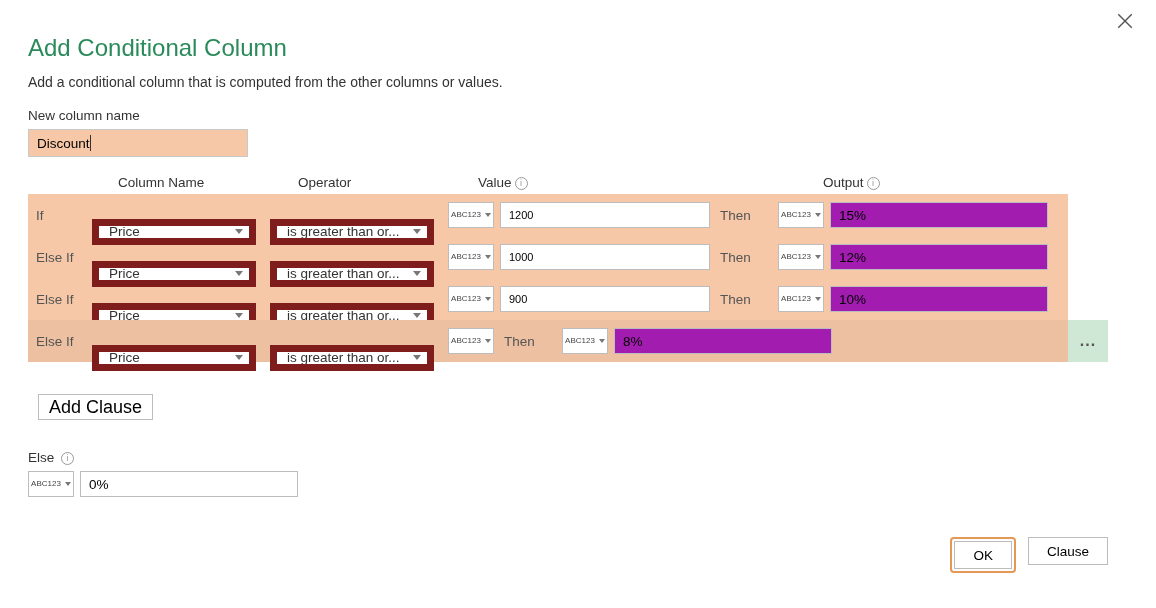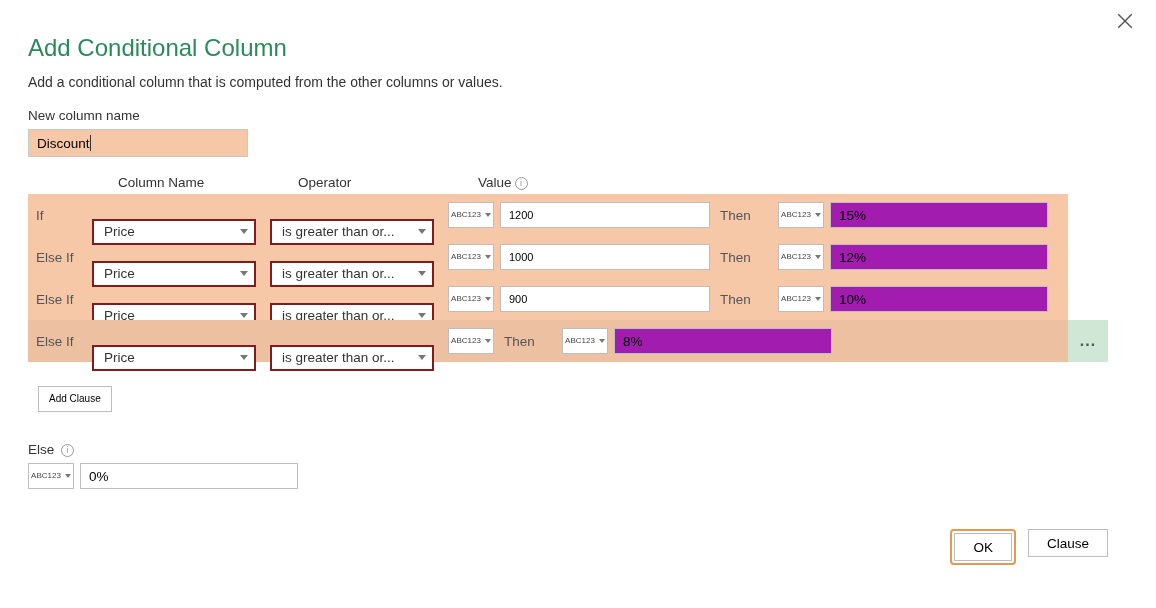--- a/index.html
+++ b/index.html
@@ -18,33 +18,33 @@
     .header-row div { font-size: 13.5px; color: #333; }
     .header-col-name { margin-left: 90px; width: 180px; }
     .header-operator { width: 180px; }
     .header-value { width: 240px; }
     .header-output { margin-left: 105px; width: 220px; }
     .info-icon { display: inline-block; width: 13px; height: 13px; border: 1px solid #999; border-radius: 50%; font-size: 9px; color: #999; text-align: center; line-height: 11px; margin-left: 3px; vertical-align: middle; }
     .rows-box { background: #f6c8a8; padding: 0; }
     .row { display: flex; align-items: center; height: 42px; padding: 0 0 0 8px; position: relative; }
     .row.last { background: linear-gradient(to bottom, rgba(0,0,0,0.04), rgba(0,0,0,0.04)), #f6c8a8; }
     .row-label { width: 56px; font-size: 13.5px; color: #555; }
-    .dropdown { height: 26px; border: 2px solid #7f1d1d; background: #fff; display: flex; align-items: center; justify-content: space-between; padding: 0 6px 0 10px; font-size: 13.5px; color: #333; cursor: pointer; margin-top: 33px; }
+    .dropdown { height: 26px; border: 7px solid #7f1d1d; background: #fff; display: flex; align-items: center; justify-content: space-between; padding: 0 6px 0 10px; font-size: 13.5px; color: #333; cursor: pointer; margin-top: 33px; }
     .dropdown .chev { width: 0; height: 0; border-left: 4px solid transparent; border-right: 4px solid transparent; border-top: 5px solid #777; }
     .col-name { width: 164px; margin-right: 14px; }
     .operator { width: 164px; margin-right: 14px; white-space: nowrap; overflow: hidden; text-overflow: ellipsis; }
     .operator span:first-child { white-space: nowrap; overflow: hidden; text-overflow: ellipsis; }
     .type-sel { width: 46px; height: 26px; border: 1px solid #bdbdbd; background: #fff; display: flex; align-items: center; justify-content: center; gap: 2px; cursor: pointer; font-size: 8px; color: #444; line-height: 1; }
     .type-sel .stack { display:flex; flex-direction:row; align-items:flex-start; font-family: monospace; }
     .type-sel .chev { width: 0; height: 0; border-left: 3.5px solid transparent; border-right: 3.5px solid transparent; border-top: 4.5px solid #777; margin-left:2px; }
     .value-input { width: 210px; height: 26px; border: 1px solid #bdbdbd; background: #fff; padding: 0 8px; display: flex; align-items: center; font-size: 11px; margin-left: 6px; }
     .then-label { width: 52px; margin-left: 10px; margin-right: 6px; font-size: 13.5px; color: #555; }
     .output-input { width: 218px; height: 26px; border: 1px solid #bdbdbd; background: #a21caf; padding: 0 8px; display: flex; align-items: center; font-size: 13.5px; margin-left: 6px; }
     .more-btn { position: absolute; right: -40px; width: 40px; height: 42px; background: #cfe8d6; display:flex; align-items:center; justify-content:center; cursor:pointer; color:#555; letter-spacing:1px; font-weight:bold; }
-    .add-clause { display:inline-block; height: 26px; border: 1px solid #bdbdbd; background:#fff; padding: 0 10px; font-size: 10px; line-height: 24px; margin-top: 24px; margin-left: 10px; cursor:pointer; }
+    .add-clause { display:inline-block; height: 26px; border: 1px solid #bdbdbd; background:#fff; padding: 0 10px; font-size: 18px; line-height: 24px; margin-top: 32px; margin-left: 10px; cursor:pointer; }
     .else-block { margin-top: 30px; }
     .else-block .else-label { font-size: 13.5px; color:#333; margin-bottom: 6px; }
     .else-row { display: flex; align-items: center; }
     .else-row .else-input { width: 218px; height: 26px; border: 1px solid #bdbdbd; background:#fff; padding:0 8px; display:flex; align-items:center; font-size:13.5px; margin-left:6px; }
     .footer { display:flex; justify-content:flex-end; gap: 12px; margin-top: 40px; padding-right: 20px; }
     .btn { height: 28px; padding: 0 18px; border: 1px solid #bdbdbd; background:#fff; font-size: 13.5px; cursor:pointer; display:flex; align-items:center; }
     .btn-ok-wrap { border: 2px solid #e59856; border-radius: 4px; padding: 2px; }
   </style>
 </head>
 <body>
@@ -66,20 +66,23 @@
       <span class="cursor"></span>
   </div>
 
   <div class="rows-wrapper">
     <div class="header-row">
       <div class="header-col-name">Column Name</div>
       <div class="header-operator">Operator</div>
       <div class="header-value">
         <span>Value</span><span class="info-icon">i</span>
       </div>
+      <div class="header-output">
+        <span>Output</span><span class="info-icon">i</span>
+      </div>
     </div>
 
     <div class="rows-box">
 
       <div class="row">
         <div class="row-label">If</div>
         <div class="dropdown col-name">
           <span>Price</span>
             <span class="chev"></span>
         </div>

